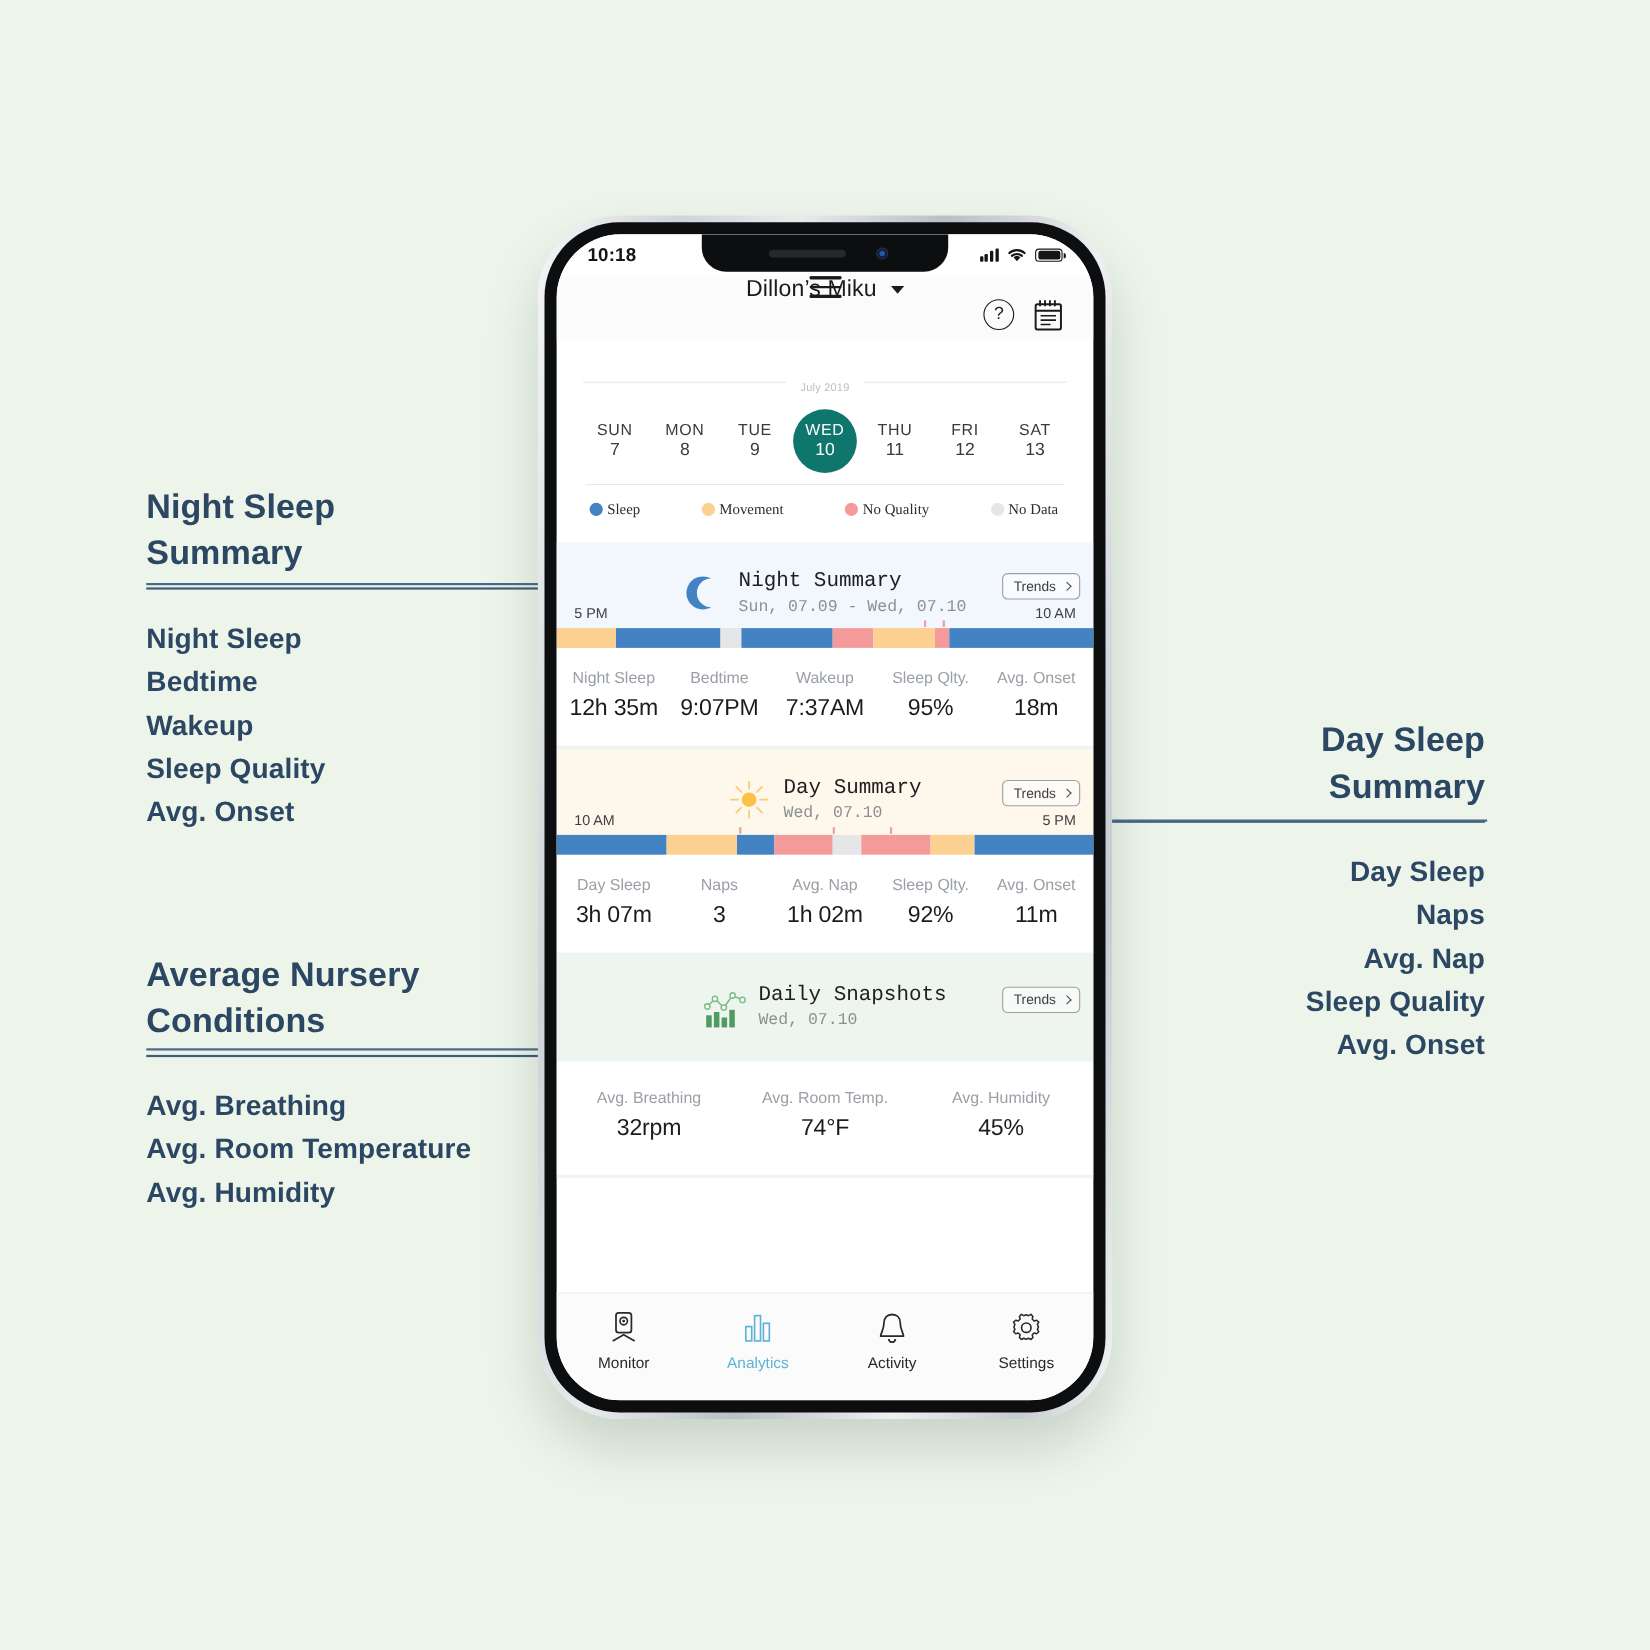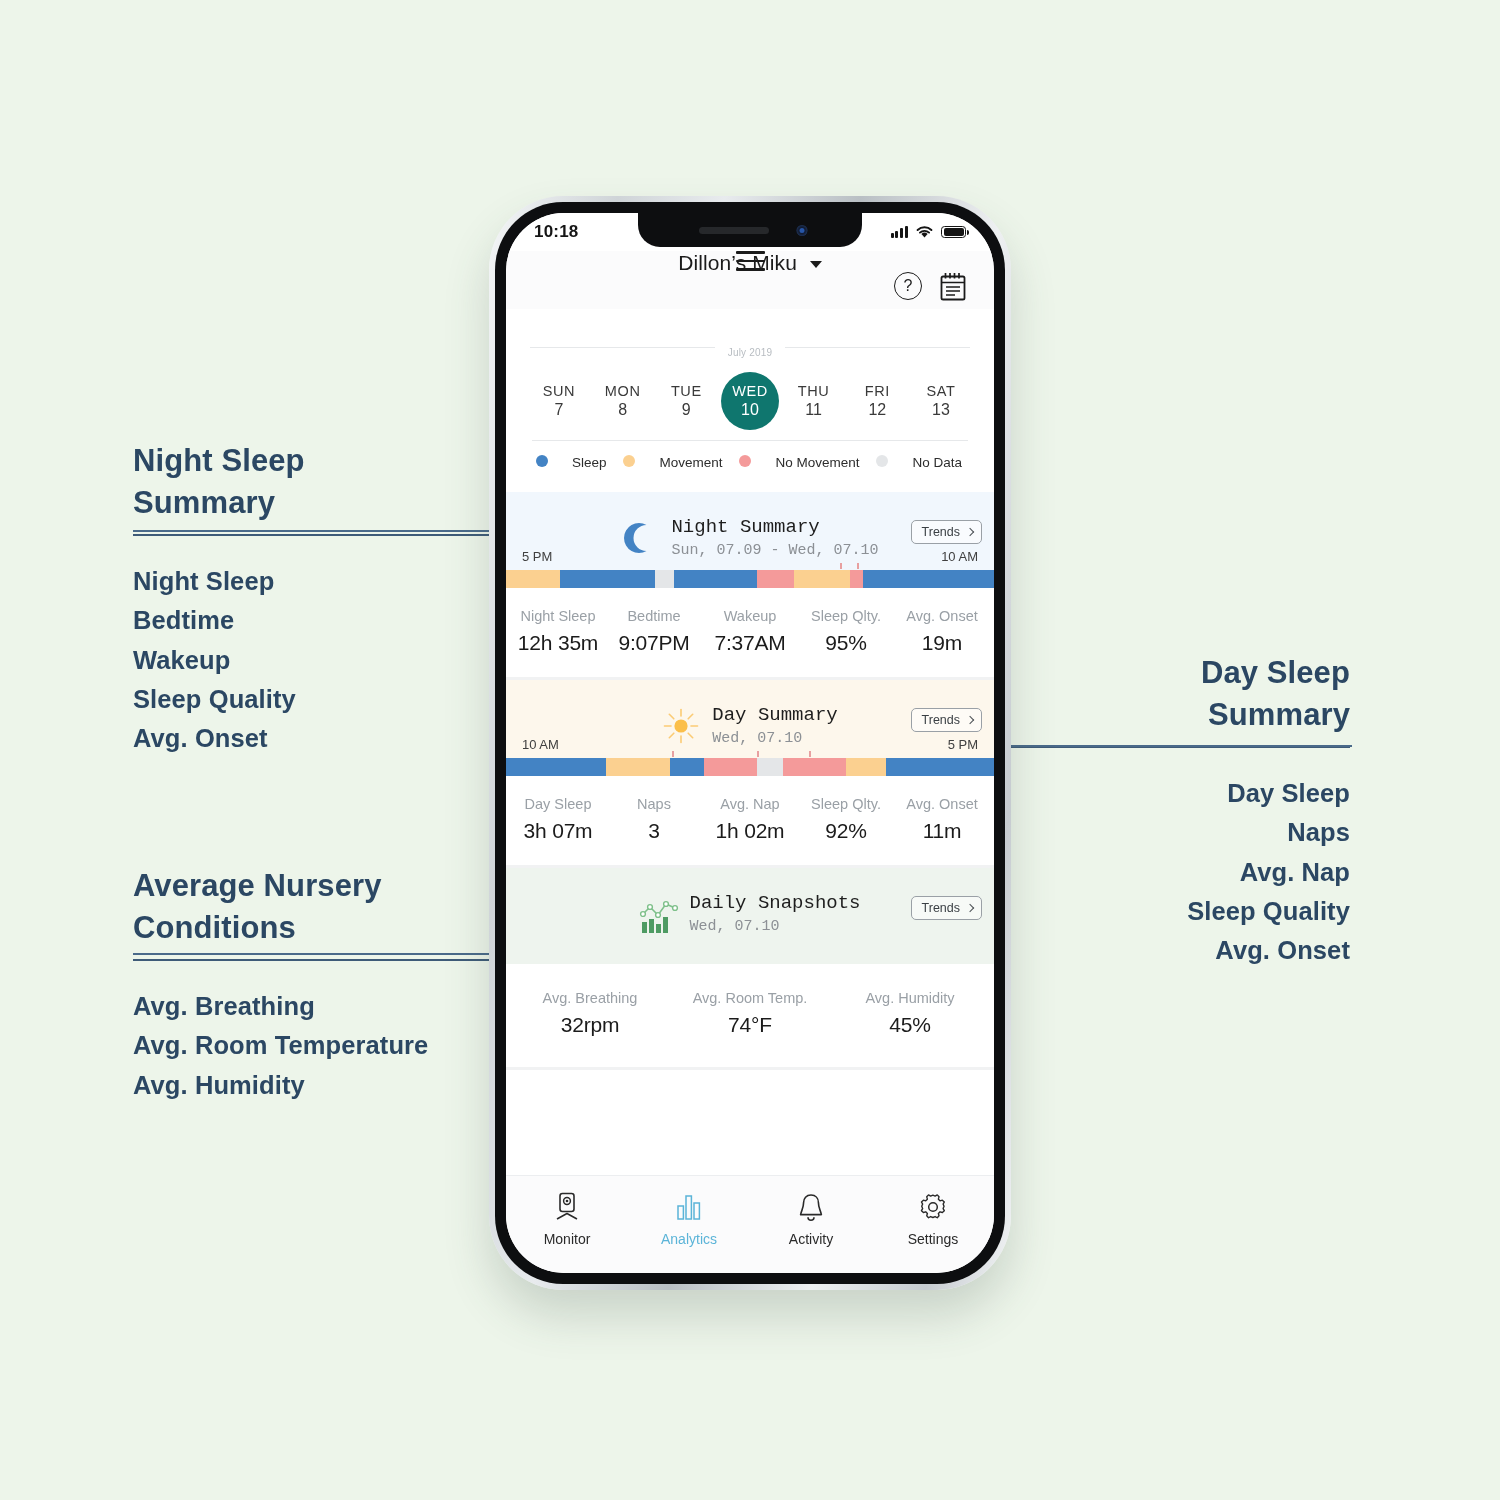--- a/index.html
+++ b/index.html
@@ -172,21 +172,21 @@
   .cal-day.sel { background:#0f766e; }
   .cal-day.sel .dow, .cal-day.sel .dnum { color:#fff; }
 
   #cal-sep { height:1.2px; background:#e6e8ea; margin:10px 2px 0; }
 
   
   #legend {
     display:flex; justify-content:space-between;
     padding:14px 8px 0 6px;
   }
-  .lg { display:flex; gap:24px; }
+  .lg { display:flex; align-items:center; gap:4px;font-family:Liberation Serif, serif; }
   .lg .dot { width:12px; height:12px; border-radius:50%; }
   .lg span { font-size:13.5px; color:#2d2d2d; }
 
   
   .card { position:relative; }
   .card-hdr {
     padding:24px 0 0;
     position:relative;
     height:78px;
   }
@@ -414,21 +414,21 @@
         <div class="lg">
           <div class="dot" style="background:#4383c4"></div>
           <span>Sleep</span>
         </div>
         <div class="lg">
           <div class="dot" style="background:#fbd090"></div>
           <span>Movement</span>
         </div>
         <div class="lg">
           <div class="dot" style="background:#f49a9a"></div>
-          <span>No Movement</span>
+          <span>No Quality</span>
         </div>
         <div class="lg">
           <div class="dot" style="background:#e4e6e8"></div>
           <span>No Data</span>
         </div>
       </div>
     </div>
 
     <div style="height:22px"></div>
 
@@ -478,21 +478,21 @@
         <div class="st">
           <div class="lbl">Wakeup</div>
           <div class="val">7:37AM</div>
         </div>
         <div class="st">
           <div class="lbl">Sleep Qlty.</div>
           <div class="val">95%</div>
         </div>
         <div class="st">
           <div class="lbl">Avg. Onset</div>
-          <div class="val">19m</div>
+          <div class="val">18m</div>
         </div>
       </div>
       <div class="card-div"></div>
     </div>
 
     <div class="card" id="card-day">
       <div class="card-hdr">
         <div class="card-hdr-row">
           <div class="card-ico">
             <svg width="38" height="38" viewBox="0 0 38 38">

